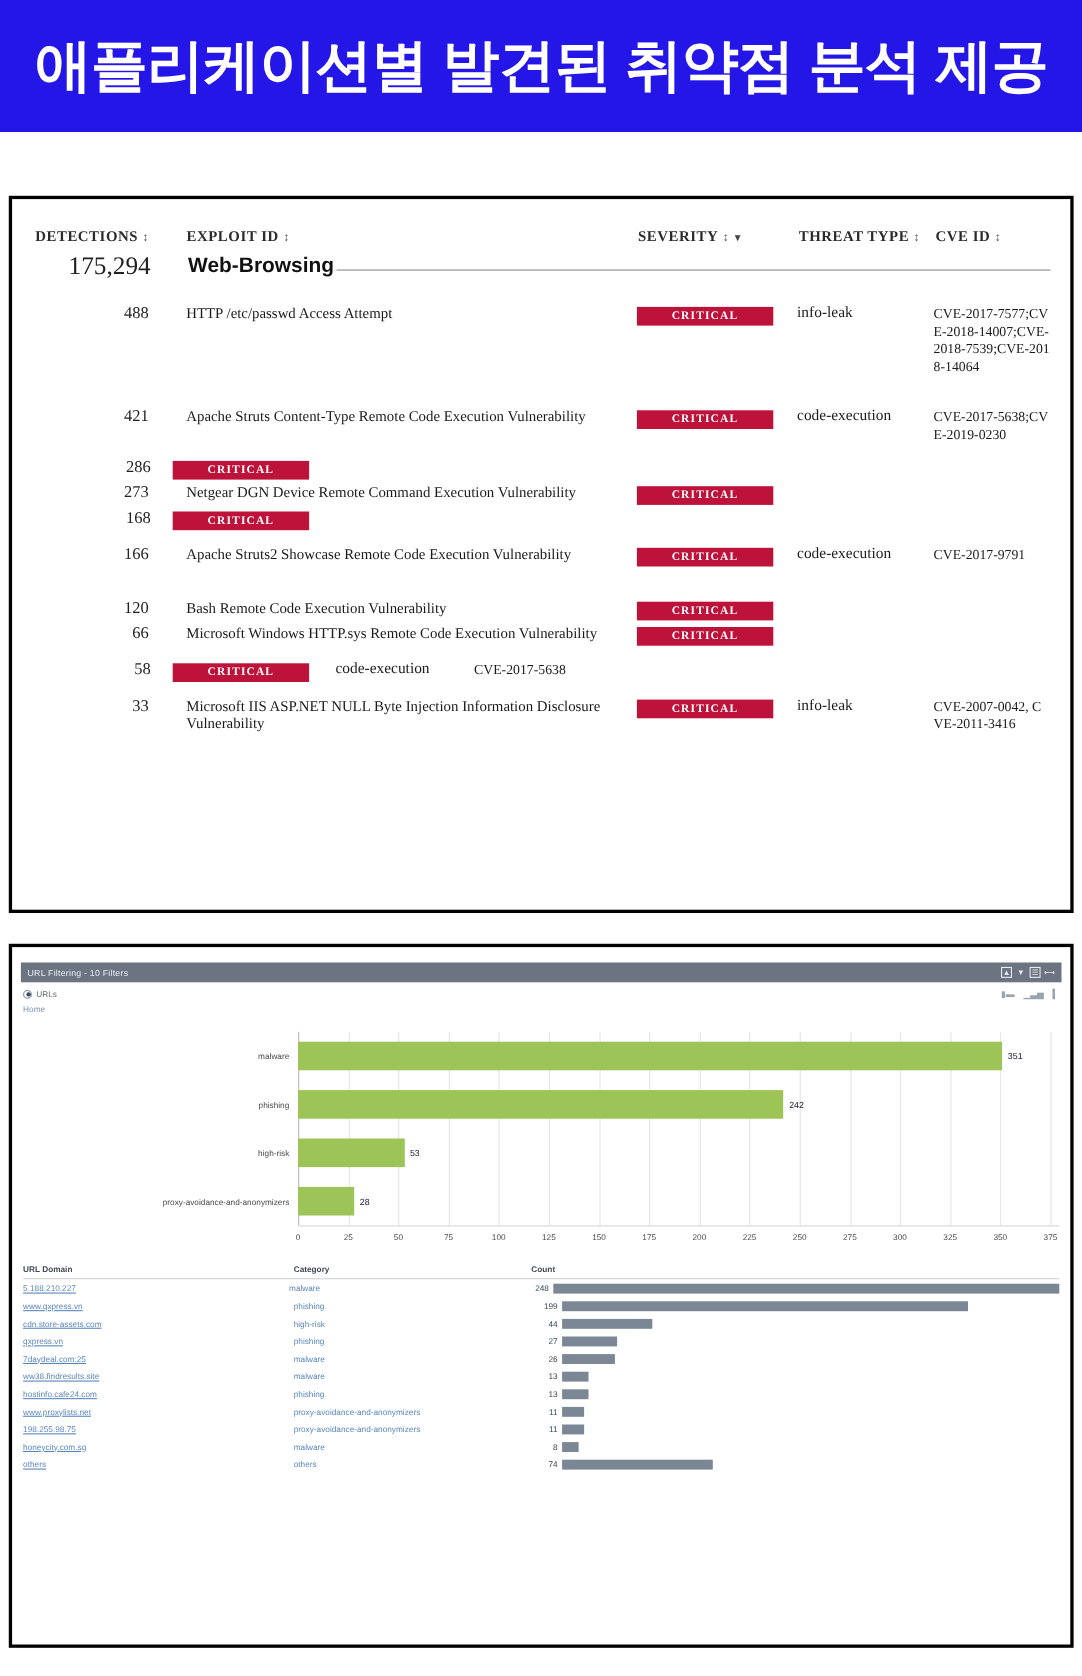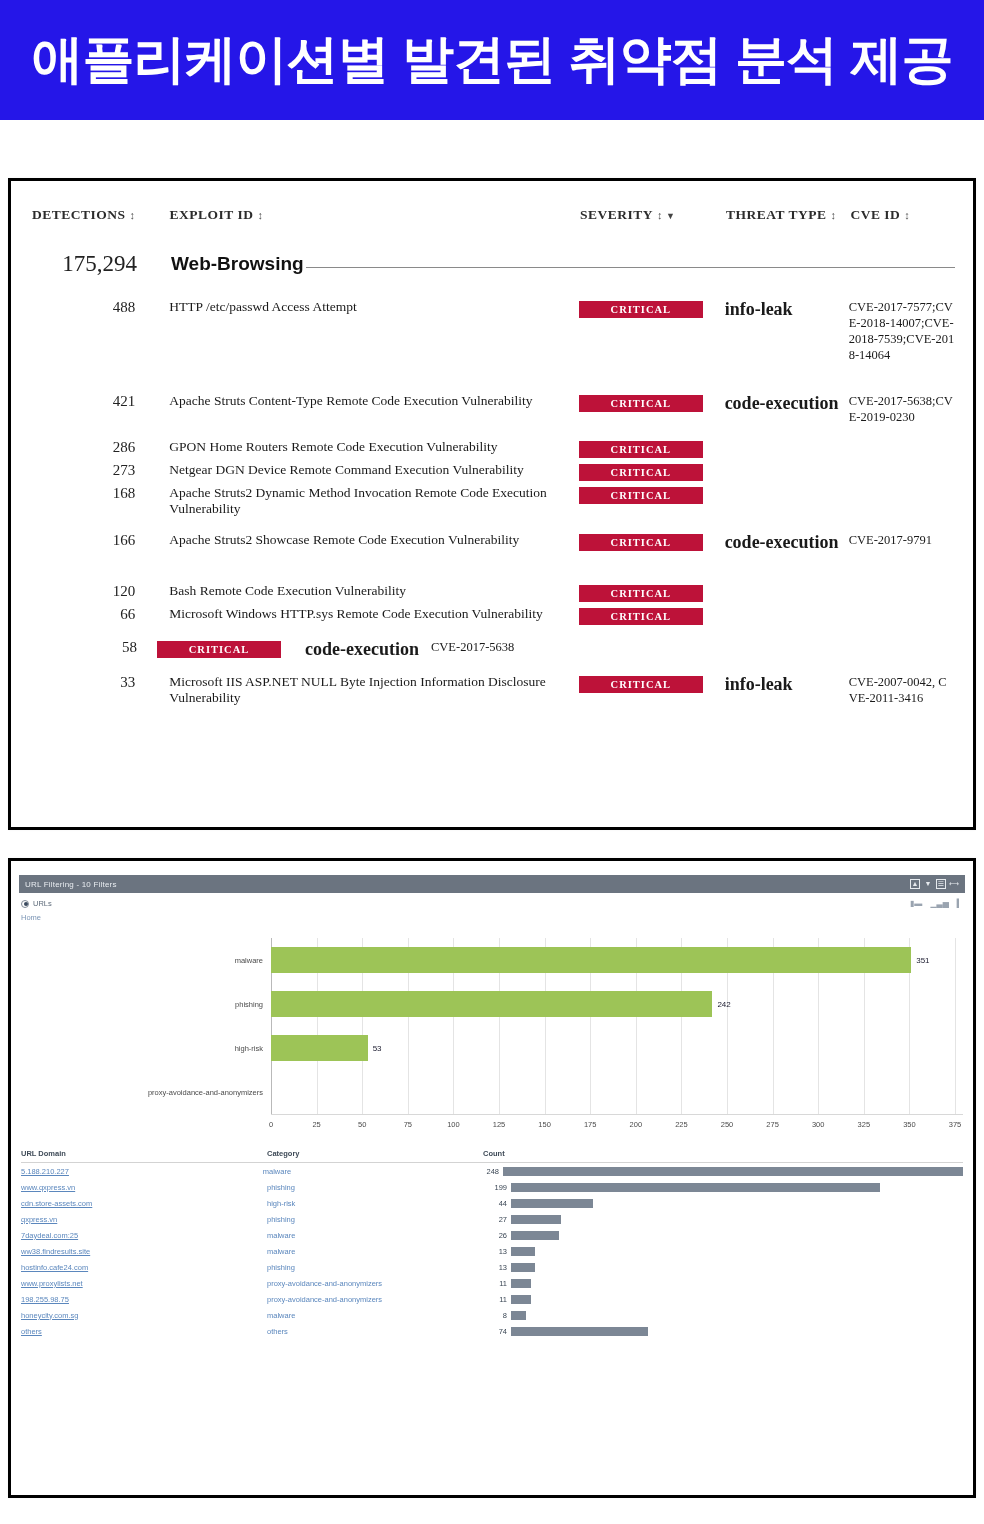--- a/index.html
+++ b/index.html
@@ -53,21 +53,21 @@
   .sort-desc { font-size:9px; margin-left:3px; color:#444; }
 
   .col-det   { width:120px; text-align:right; padding-right:12px; }
   .col-exp   { width:430px; padding-left:22px; }
   .col-sev   { width:150px; padding-left:8px; }
   .col-thr   { width:128px; padding-left:6px; }
   .col-cve   { width:110px; padding-left:4px; }
 
   .group-row {
     display:flex; align-items:center;
-    margin-top:28px;
+    margin-top:6px;
   }
   .group-count {
     width:120px; text-align:right; padding-right:12px;
     font-size:23px; color:#222;
     font-family:"Liberation Serif", serif;
   }
   .group-name {
     font-family:"Liberation Sans", sans-serif;
     font-weight:bold; font-size:19px; color:#111;
     padding-left:22px; white-space:nowrap;
@@ -93,21 +93,21 @@
     color:#ffffff;
     font-family:"Liberation Serif", serif;
     font-weight:bold;
     font-size:10.5px;
     letter-spacing:1px;
     text-align:center;
     width:124px; height:17px; line-height:17px;
   }
   .cell-thr {
     width:128px; padding-left:6px;
-    font-size:18px; color:#1a1a1a;font-weight:bold;
+    font-size:14px; color:#1a1a1a;
   }
   .cell-cve {
     width:112px; padding-left:4px;
     font-size:12.5px; color:#1a1a1a; line-height:1.28;
     word-break:break-all;
   }
   .spacer-lg { height:26px; }
   .spacer-md { height:10px; }
 
   
@@ -277,37 +277,35 @@
       <div class="cell-det">421</div>
       <div class="cell-exp">Apache Struts Content-Type Remote Code Execution Vulnerability</div>
       <div class="cell-sev"><span class="badge">CRITICAL</span></div>
       <div class="cell-thr">code-execution</div>
       <div class="cell-cve">CVE-2017-5638;CVE-2019-0230</div>
     </div>
     <div class="spacer-md"></div>
 
     <div class="row">
       <div class="cell-det">286</div>
-      <div class="cell-exp">GPON Home Routers Remote Code Execution Vulnerability</div>
       <div class="cell-sev"><span class="badge">CRITICAL</span></div>
       <div class="cell-thr"></div>
       <div class="cell-cve"></div>
     </div>
 
     <div class="row">
       <div class="cell-det">273</div>
       <div class="cell-exp">Netgear DGN Device Remote Command Execution Vulnerability</div>
       <div class="cell-sev"><span class="badge">CRITICAL</span></div>
       <div class="cell-thr"></div>
       <div class="cell-cve"></div>
     </div>
 
     <div class="row">
       <div class="cell-det">168</div>
-      <div class="cell-exp">Apache Struts2 Dynamic Method Invocation Remote Code Execution Vulnerability</div>
       <div class="cell-sev"><span class="badge">CRITICAL</span></div>
       <div class="cell-thr"></div>
       <div class="cell-cve"></div>
     </div>
     <div class="spacer-md"></div>
 
     <div class="row">
       <div class="cell-det">166</div>
       <div class="cell-exp">Apache Struts2 Showcase Remote Code Execution Vulnerability</div>
       <div class="cell-sev"><span class="badge">CRITICAL</span></div>
@@ -418,20 +416,24 @@
       <div class="bar-row">
         <div class="bar-label">high-risk</div>
         <div class="bar-track">
           <div class="bar-fill" style="width: 96.672px; background: rgb(157, 196, 87);"></div>
           <div class="bar-value">53</div>
         </div>
       </div>
 
       <div class="bar-row">
         <div class="bar-label">proxy-avoidance-and-anonymizers</div>
+        <div class="bar-track">
+          <div class="bar-fill" style="width: 51.072px; background: rgb(157, 196, 87);"></div>
+          <div class="bar-value">28</div>
+        </div>
       </div>
     </div>
 
     <div class="xaxis" id="xaxis">
         <div class="xtick" style="left: 0px;">0</div>
         <div class="xtick" style="left: 45.6px;">25</div>
         <div class="xtick" style="left: 91.2px;">50</div>
         <div class="xtick" style="left: 136.8px;">75</div>
         <div class="xtick" style="left: 182.4px;">100</div>
         <div class="xtick" style="left: 228px;">125</div>

